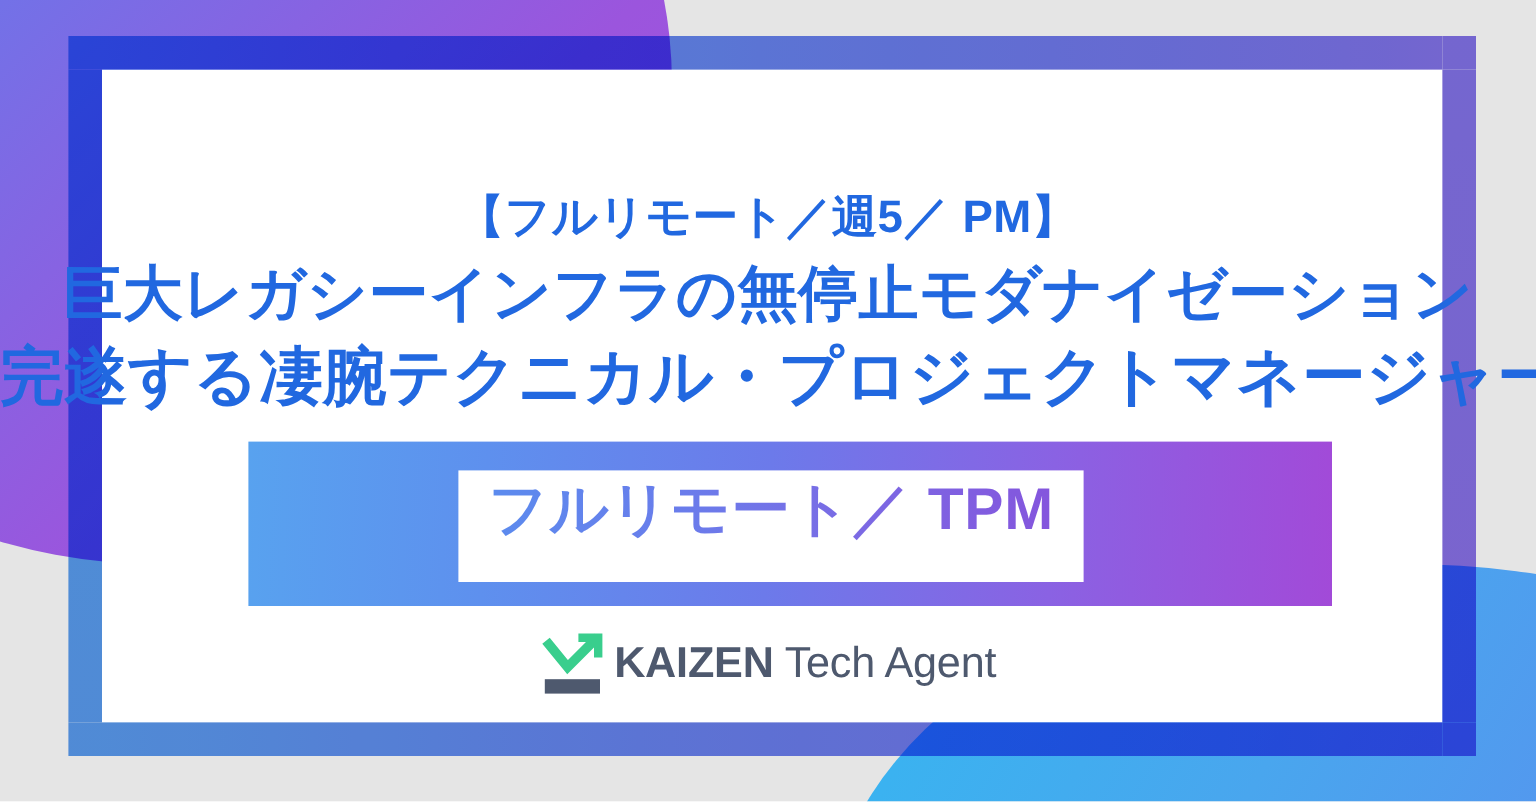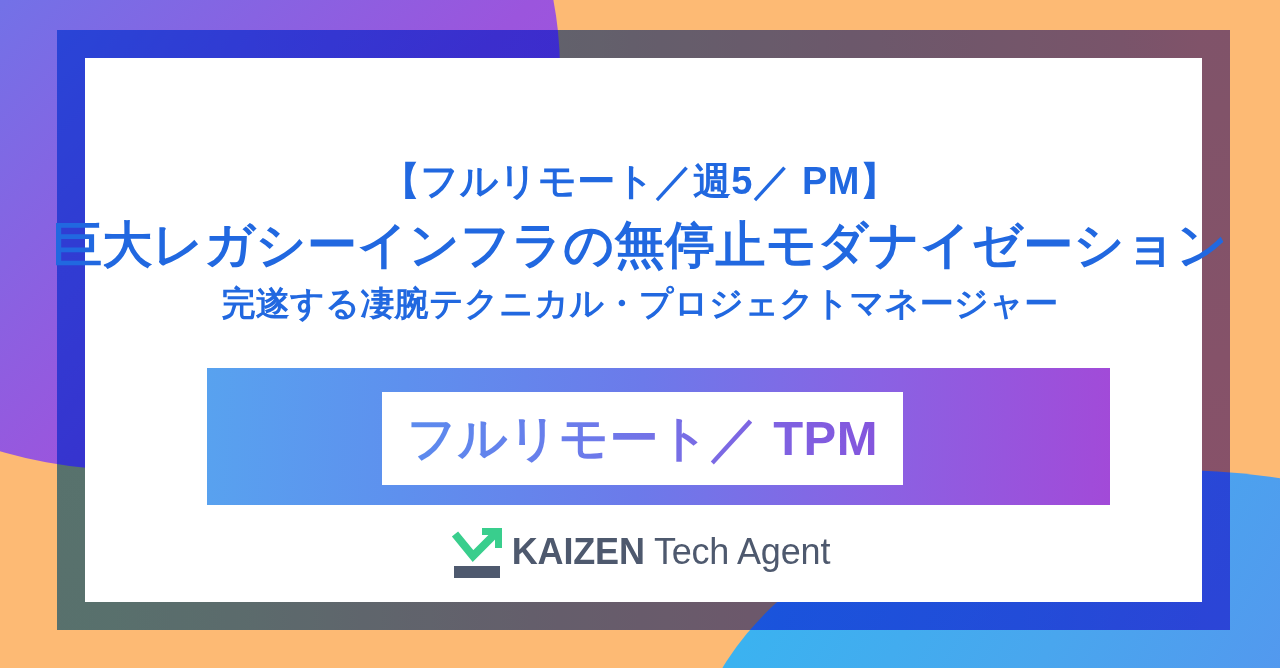--- a/index.html
+++ b/index.html
@@ -9,21 +9,21 @@
   }
   body {
     font-family: "Liberation Sans", "DejaVu Sans", sans-serif;
   }
 
   #stage {
     position: relative;
     width: 1280px;
     height: 668px;
     overflow: hidden;
-    background: #fdba74;
+    background: #e5e5e5;
   }
 
   
   .blob-layer {
     position: absolute;
     inset: 0;
     overflow: hidden;
     z-index: 1;
   }
 
@@ -122,21 +122,21 @@
     font-size: 38px;
     line-height: 1.0;
     margin-top: 162px;
   }
   .hl-2 {
     font-size: 50px;
     line-height: 1.42;
     margin-top: 10px;
   }
   .hl-3 {
-    font-size: 34px;
+    font-size: 53px;
     line-height: 1.30;
   }
 
   
   .badge-band {
     position: absolute;
     left: 207px;
     top: 368px;
     width: 903px;
     height: 137px;
@@ -151,21 +151,20 @@
 
   .badge-inner {
     position: absolute;
     left: 382px;
     top: 392px;
     width: 521px;
     height: 93px;
     background: #ffffff;
     z-index: 5;
     display: flex;
-    align-items: center;
     justify-content: center;
   }
 
   .badge-text {
     font-size: 49px;
     font-weight: 700;
     white-space: nowrap;
     letter-spacing: 0.01em;
     background: linear-gradient(90deg, #5b8bee 0%, #6a7ceb 35%, #7b6ae4 65%, #8455dd 100%);
     -webkit-background-clip: text;

